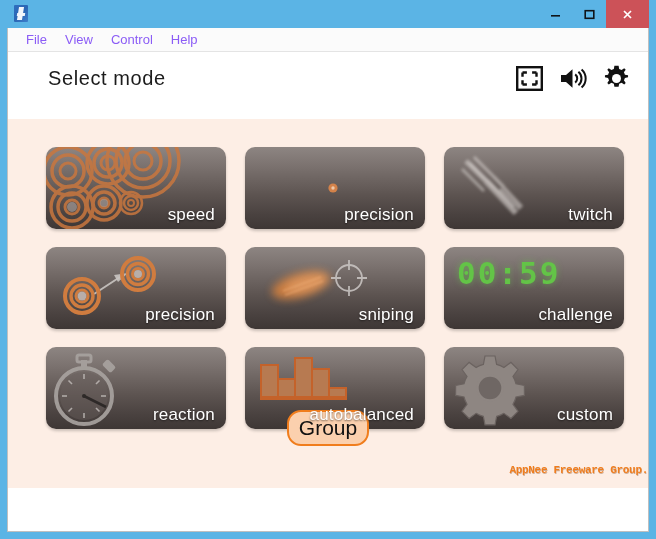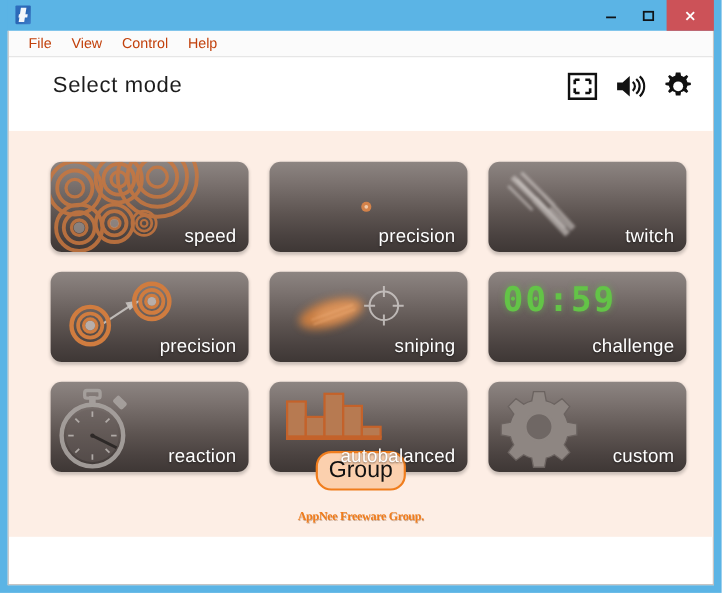--- a/index.html
+++ b/index.html
@@ -105,21 +105,21 @@
     height: 24px;
     background: #fbfbfb;
     border-bottom: 1px solid #e4e4e4;
     display: flex;
     align-items: center;
     padding-left: 9px;
     box-sizing: border-box;
   }
   .menu-item {
     font-size: 13px;
-    color: #c2410c;
+    color: #8b5cf6;
     padding: 2px 9px 3px 9px;
     cursor: default;
   }
 
   
   #stage {
     position: absolute;
     left: 0; top: 25px;
     right: 0;
     height: 435px;
@@ -226,23 +226,23 @@
     font-size: 21px;
     color: #111111;
     font-weight: 400;
     cursor: pointer;
     box-sizing: border-box;
   }
   #watermark {
     position: absolute;
     left: 0; right: 0;
     bottom: 12px;
-    text-align: center;
+    text-align: right;
     color: #f07d1d;
-    font-family: Liberation Serif, serif;
+    font-family: Liberation Mono, monospace;
     font-size: 11px;
     font-weight: bold;
     letter-spacing: -0.3px;
     text-shadow: 0.5px 0.5px 0 rgba(120,55,10,0.35);
   }
   #bottom-white {
     position: absolute;
     left: 0; right: 0;
     top: 460px;
     bottom: 0;

